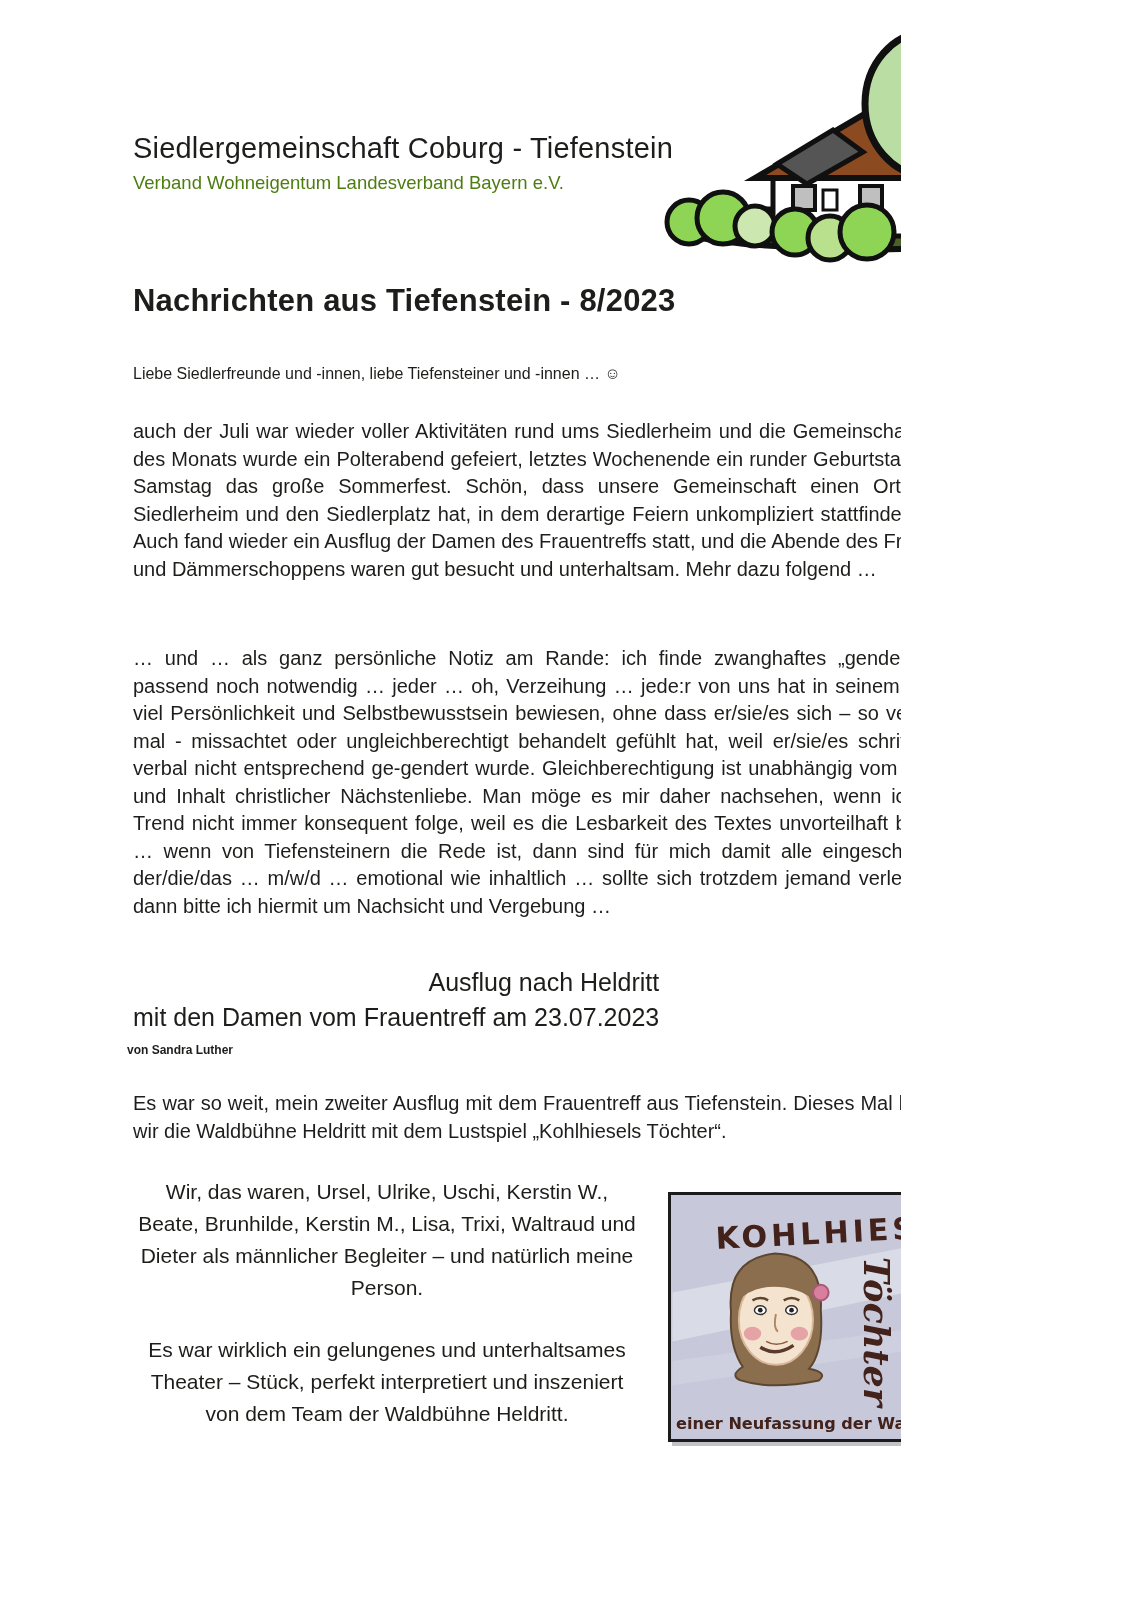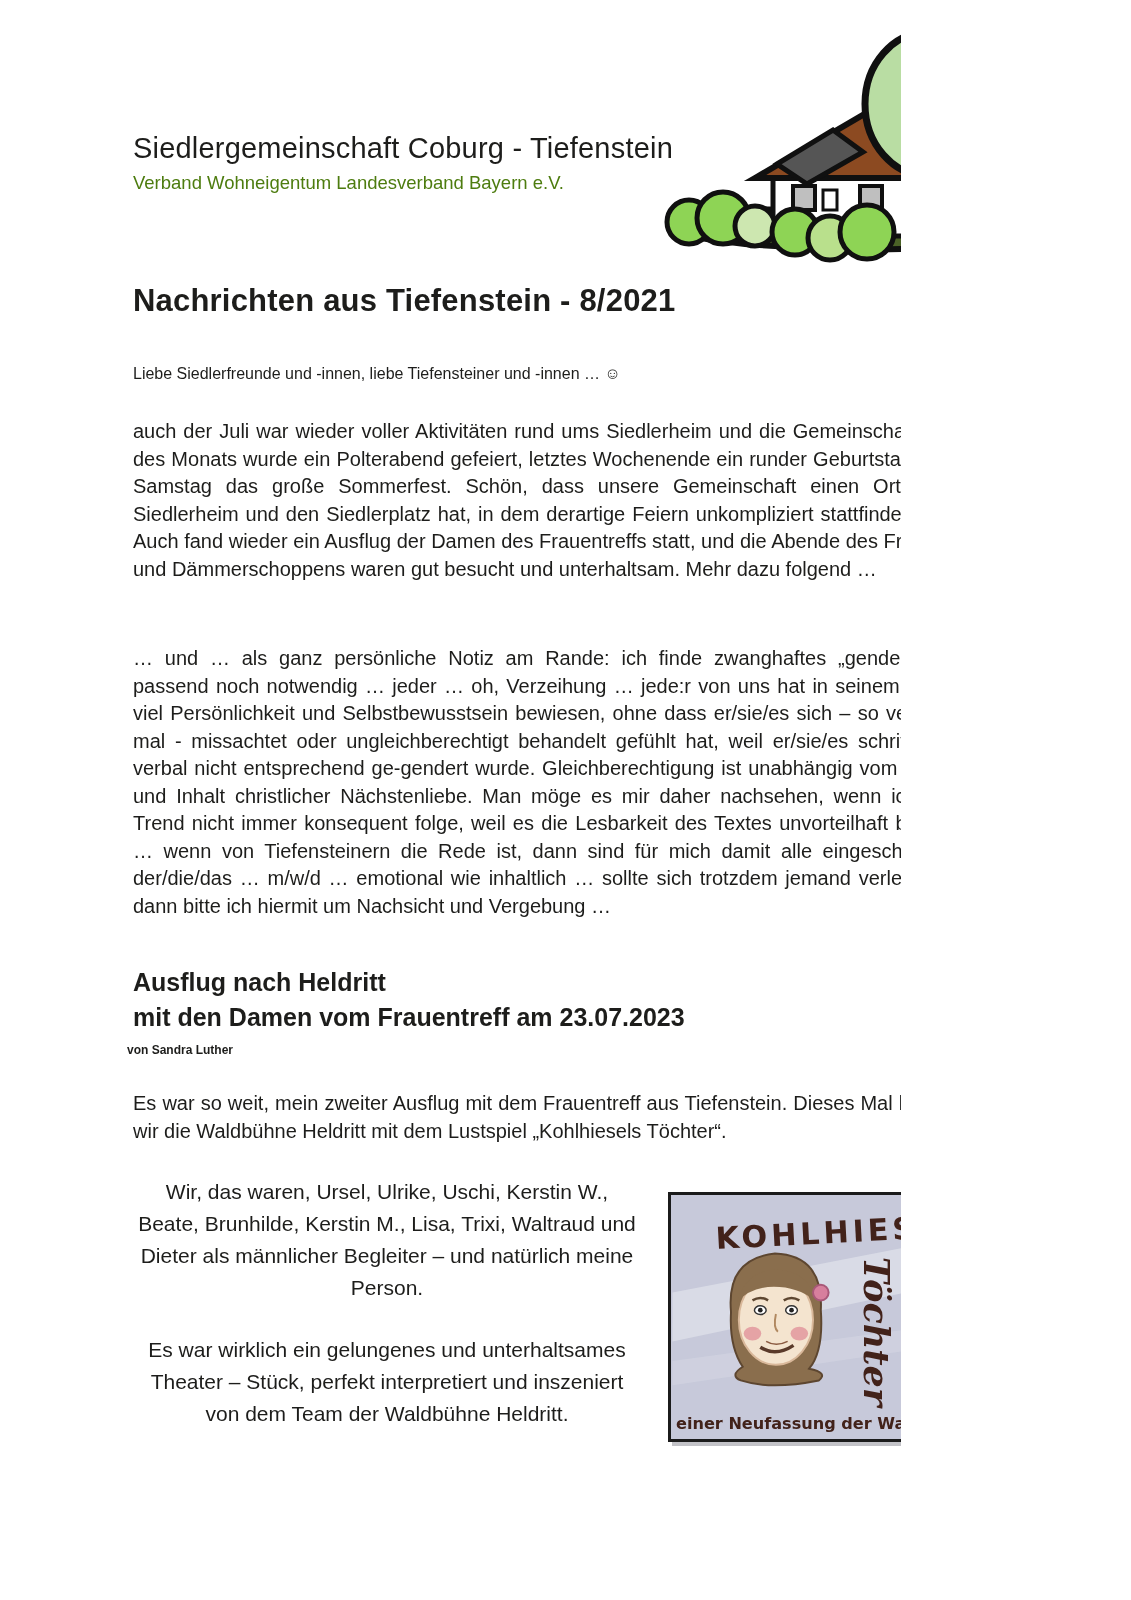--- a/index.html
+++ b/index.html
@@ -33,21 +33,21 @@
   }
   .body-par {
     position:absolute; left:133px; width:858px;
     font-size:20px; line-height:27.5px;
     text-align:justify; hyphens:auto; -webkit-hyphens:auto;
   }
   .par-intro   { top:418px; }
   .par-gender  { top:645px; }
   .article-title {
     position:absolute; left:133px; top:965px;
-    font-size:25px; font-weight:bold; line-height:35px;
+    font-size:25px; font-weight:normal; line-height:35px;text-align:right;
   }
   .byline {
     position:absolute; left:127px; top:1043px;
     font-size:12px; font-weight:bold;
   }
   .par-lead { top:1090px; }
   .left-col {
     position:absolute; left:133px; top:1176px; width:508px;
     font-size:21px; line-height:32px; text-align:center;
   }
@@ -105,21 +105,21 @@
 
       <circle cx="34" cy="196" r="22" fill="#8ed455" stroke="#101010" stroke-width="5"></circle>
       <circle cx="68" cy="192" r="26" fill="#8ed455" stroke="#101010" stroke-width="5"></circle>
       <circle cx="100" cy="200" r="20" fill="#cde7b0" stroke="#101010" stroke-width="5"></circle>
       <circle cx="140" cy="206" r="23" fill="#8ed455" stroke="#101010" stroke-width="5"></circle>
       <circle cx="175" cy="212" r="22" fill="#b9e08c" stroke="#101010" stroke-width="5"></circle>
       <circle cx="212" cy="206" r="27" fill="#8ed455" stroke="#101010" stroke-width="5"></circle>
     </svg>
   </div>
 
-  <div class="main-title">Nachrichten aus Tiefenstein - 8/2021</div>
+  <div class="main-title">Nachrichten aus Tiefenstein - 8/2023</div>
 
   <div class="greeting">Liebe Siedlerfreunde und -innen, liebe Tiefensteiner und -innen …  ☺</div>
 
   <p class="body-par par-intro">auch der Juli war wieder voller Aktivitäten rund ums Siedlerheim und die Gemeinschaft. Anfang des Monats wurde ein Polterabend gefeiert, letztes Wochenende ein runder Geburtstag, und am Samstag das große Sommerfest. Schön, dass unsere Gemeinschaft einen Ort wie das Siedlerheim und den Siedlerplatz hat, in dem derartige Feiern unkompliziert stattfinden können.  Auch fand wieder ein Ausflug der Damen des Frauentreffs statt, und die Abende des Frauentreffs und Dämmerschoppens waren gut besucht und unterhaltsam. Mehr dazu folgend …</p>
 
   <p class="body-par par-gender">… und …  als ganz persönliche Notiz am Rande: ich finde zwanghaftes „gendern“ weder passend noch notwendig … jeder …  oh, Verzeihung …  jede:r von uns hat in seinem Leben so viel Persönlichkeit und Selbstbewusstsein bewiesen, ohne dass er/sie/es sich – so vermute ich mal - missachtet oder ungleichberechtigt behandelt gefühlt hat, weil er/sie/es schriftlich oder verbal nicht entsprechend ge-gendert wurde. Gleichberechtigung ist unabhängig vom „gendern“ und Inhalt christlicher Nächstenliebe.  Man möge es mir daher nachsehen, wenn ich diesem Trend nicht immer konsequent folge, weil es die Lesbarkeit des Textes unvorteilhaft beeinflusst …  wenn von Tiefensteinern die Rede ist, dann sind für mich damit alle eingeschlossen …  der/die/das …  m/w/d …  emotional wie inhaltlich …  sollte sich trotzdem jemand verletzt fühlen, dann bitte ich hiermit um Nachsicht und Vergebung …</p>
 
   <div class="article-title">
     <div>Ausflug nach Heldritt</div>
     <div>mit den Damen vom Frauentreff am 23.07.2023</div>

